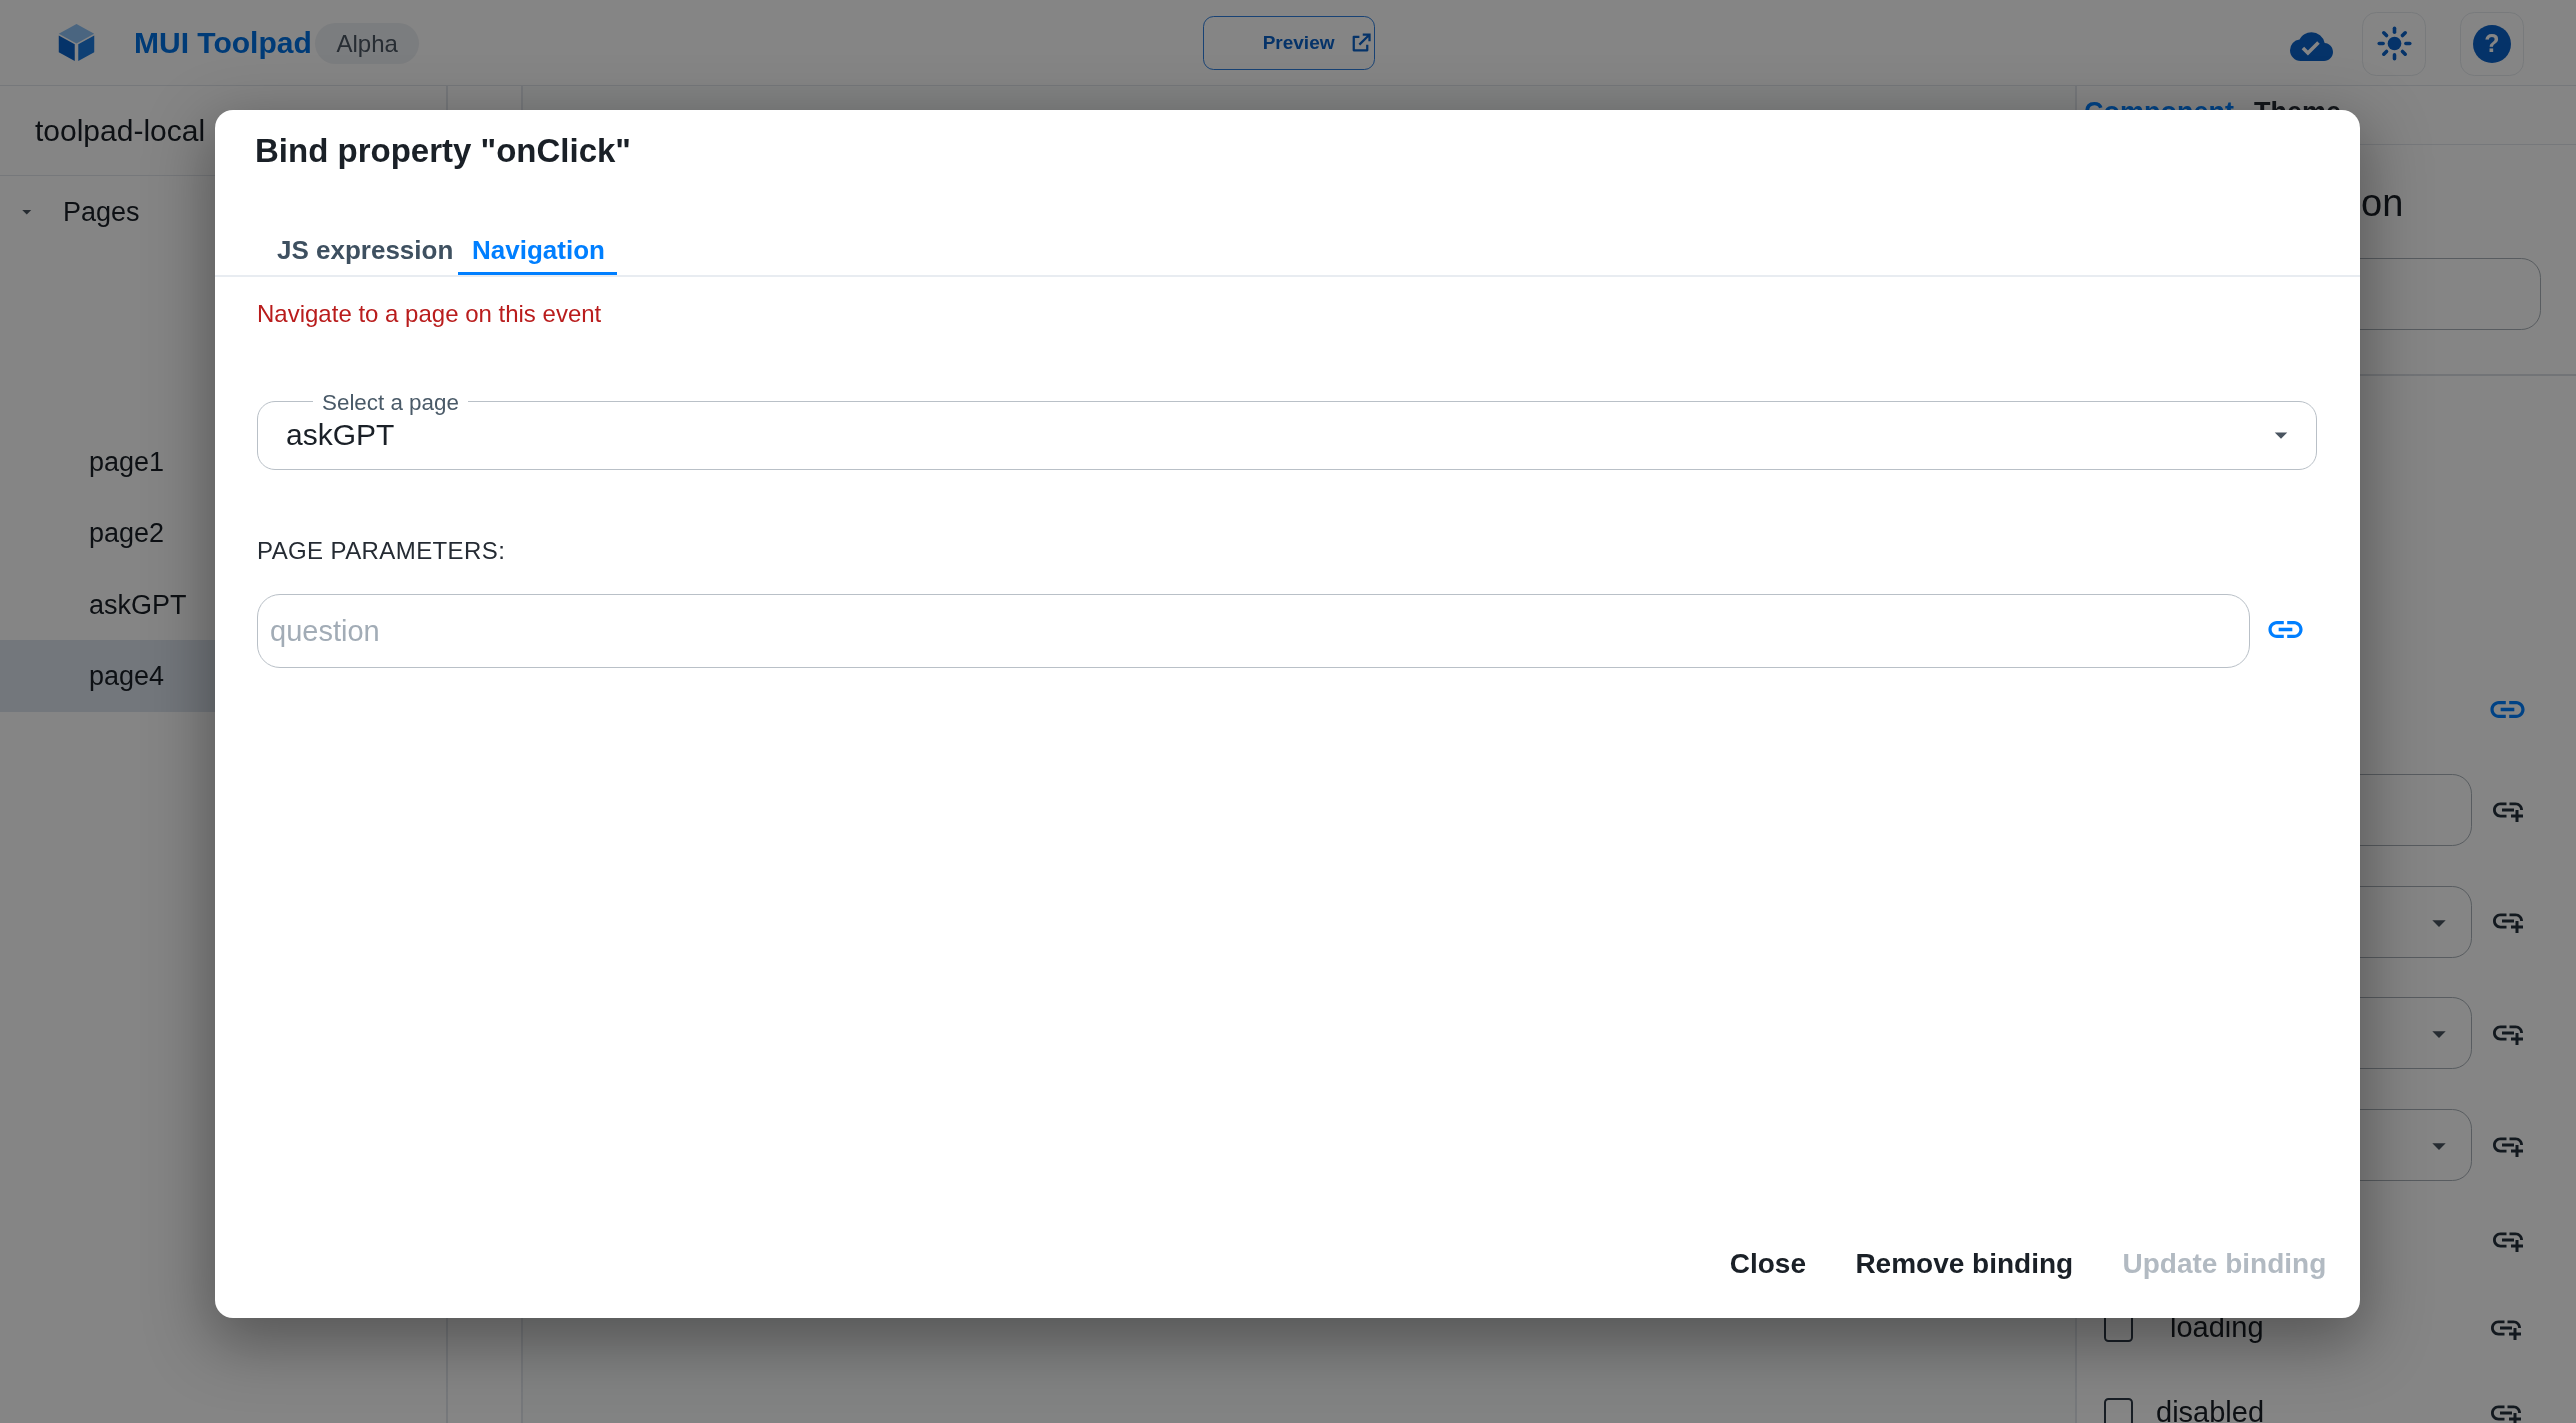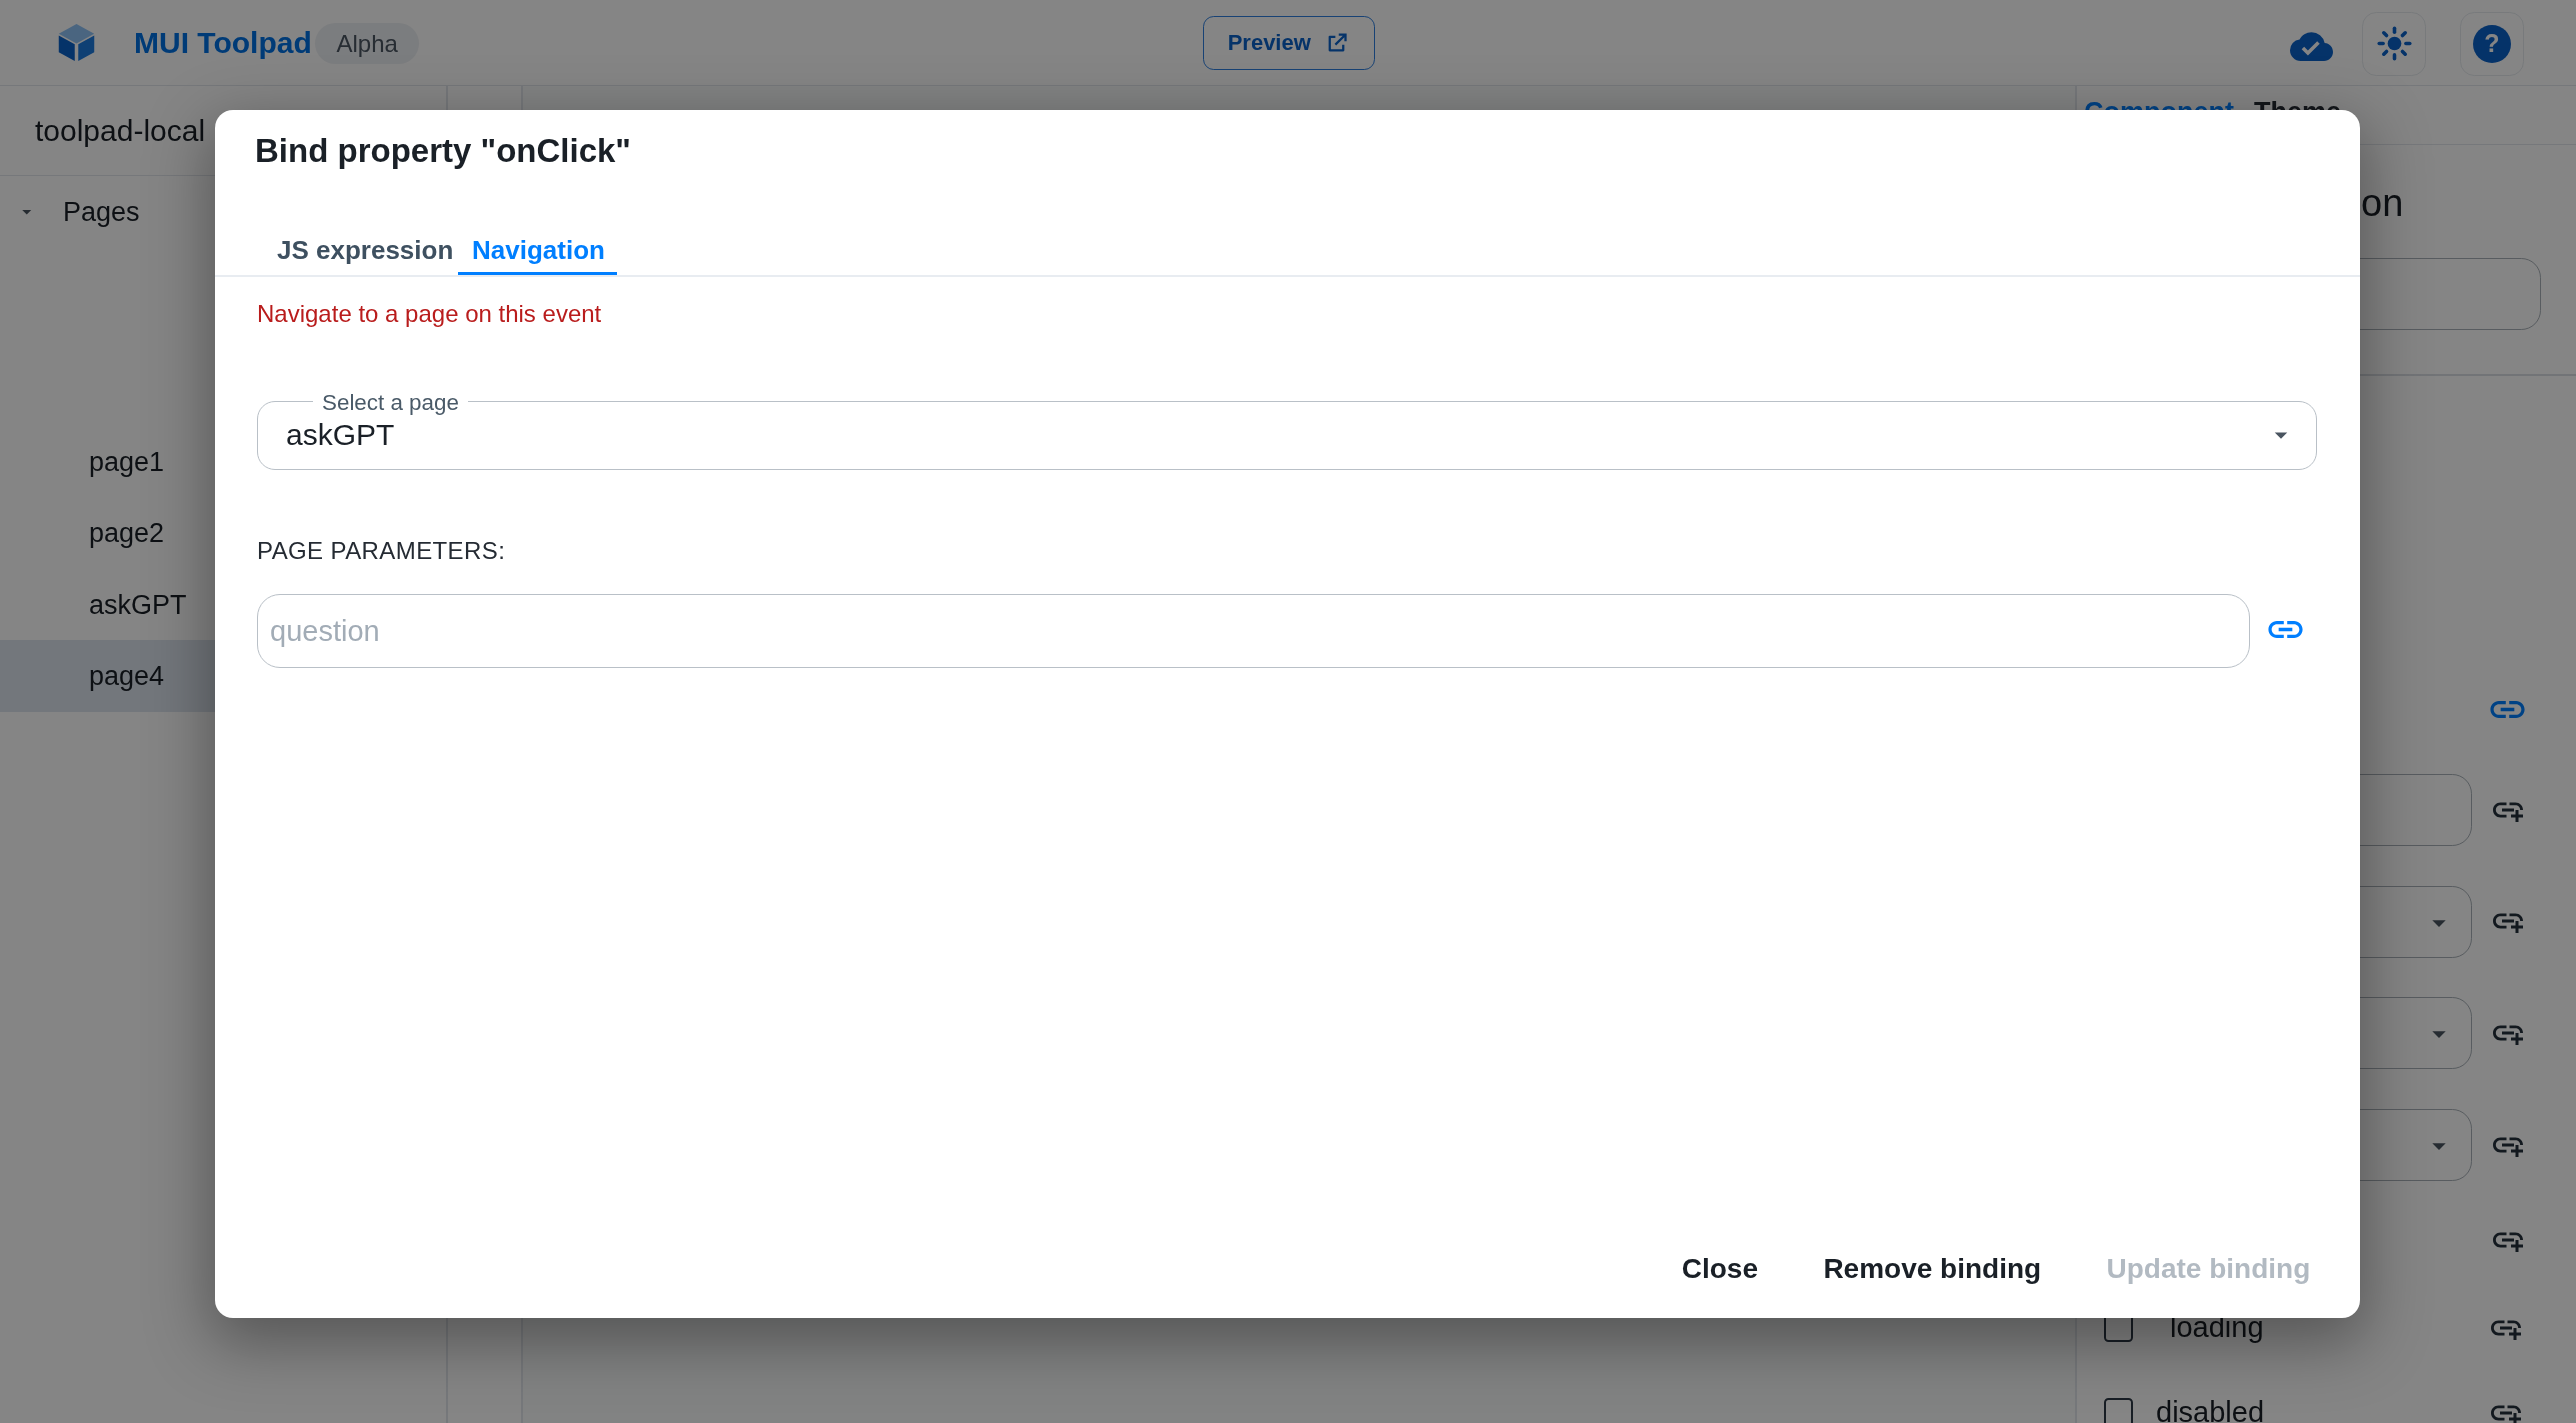--- a/index.html
+++ b/index.html
@@ -10,22 +10,22 @@
 
   
   .appbar { left:0; top:0; width:2576px; height:86px; background:#fff;
             border-bottom:1.8px solid #E3E7EB; }
   .logo { left:57px; top:23px; width:39px; height:39px; }
   .brand { left:113px; top:26px; font-size:30px; font-weight:700; color:#0072E5;margin-left:21px; }
   .alpha-chip { left:315px; top:23px; height:41px; padding:0 21.5px; background:#ECEFF3;
                 border-radius:20.6px; display:flex; align-items:center;
                 font-size:24px; color:#4B5662; }
   .preview-btn { left:1203px; top:16px; width:172px; height:54px; border:1.8px solid #2E7FE0;
-                 border-radius:10.7px; display:flex; align-items:center; justify-content:center;
-                 gap:12.5px; color:#0B62C9; font-size:22px; font-weight:600; background:transparent; }
+                 border-radius:10.7px; display:flex; align-items:center; justify-content:flex-end;
+                 gap:12.5px; color:#0B62C9; font-size:19px; font-weight:600; background:transparent; }
   .cloud-ic { left:2290px; top:25px; width:43px; height:36px; color:#0B62C9; }
   .sq-btn { top:11.6px; width:64px; height:64px; border:1.8px solid #E6EAEE; border-radius:14.3px;
             display:flex; align-items:center; justify-content:center; background:#fff; }
   .sun-btn { left:2362px; }
   .help-btn { left:2460px; }
   .sun-ic { width:39px; height:39px; color:#0B62C9; }
   .help-circle { width:38px; height:38px; border-radius:50%; background:#0B62C9; color:#fff;
                  display:flex; align-items:center; justify-content:center;
                  font-size:25px; font-weight:700; }
 
@@ -76,21 +76,21 @@
   .sel-arrow { right:19.7px; top:18px; }
 
   .params-heading { left:42px; top:427px; font-size:24px; color:#252B33; letter-spacing:0.4px; }
   .param-input { left:42px; top:484px; width:1993px; height:74px; border:1.8px solid #B9C0C7;
                  border-radius:23px; background:#fff; font-size:29px; color:#1A2027;
                  padding:0 12px; outline:none; font-family:"Liberation Sans", sans-serif; }
   .param-input::placeholder { color:#A2ACB6; opacity:1; }
   .bind-link-btn { left:2045px; top:494px; width:50px; height:50px; display:flex;
                    align-items:center; justify-content:center; background:transparent; border:none; }
 
-  .dlg-footer { right:30px; top:1129px; height:55px; display:flex; align-items:flex-end; gap:26px; }
+  .dlg-footer { right:14px; top:1129px; height:55px; display:flex; align-items:flex-start; gap:10px; }
   .txt-btn { border:none; background:transparent; padding:9px 19.7px; font-size:28px;
              font-weight:600; font-family:"Liberation Sans", sans-serif; border-radius:9px; }
   .txt-btn.dark { color:#1A2027; }
   .txt-btn.disabled { color:#B2BAC2; }
 </style>
 </head>
 <body>
 
 <svg width="0" height="0" style="position:absolute">
   <defs>

